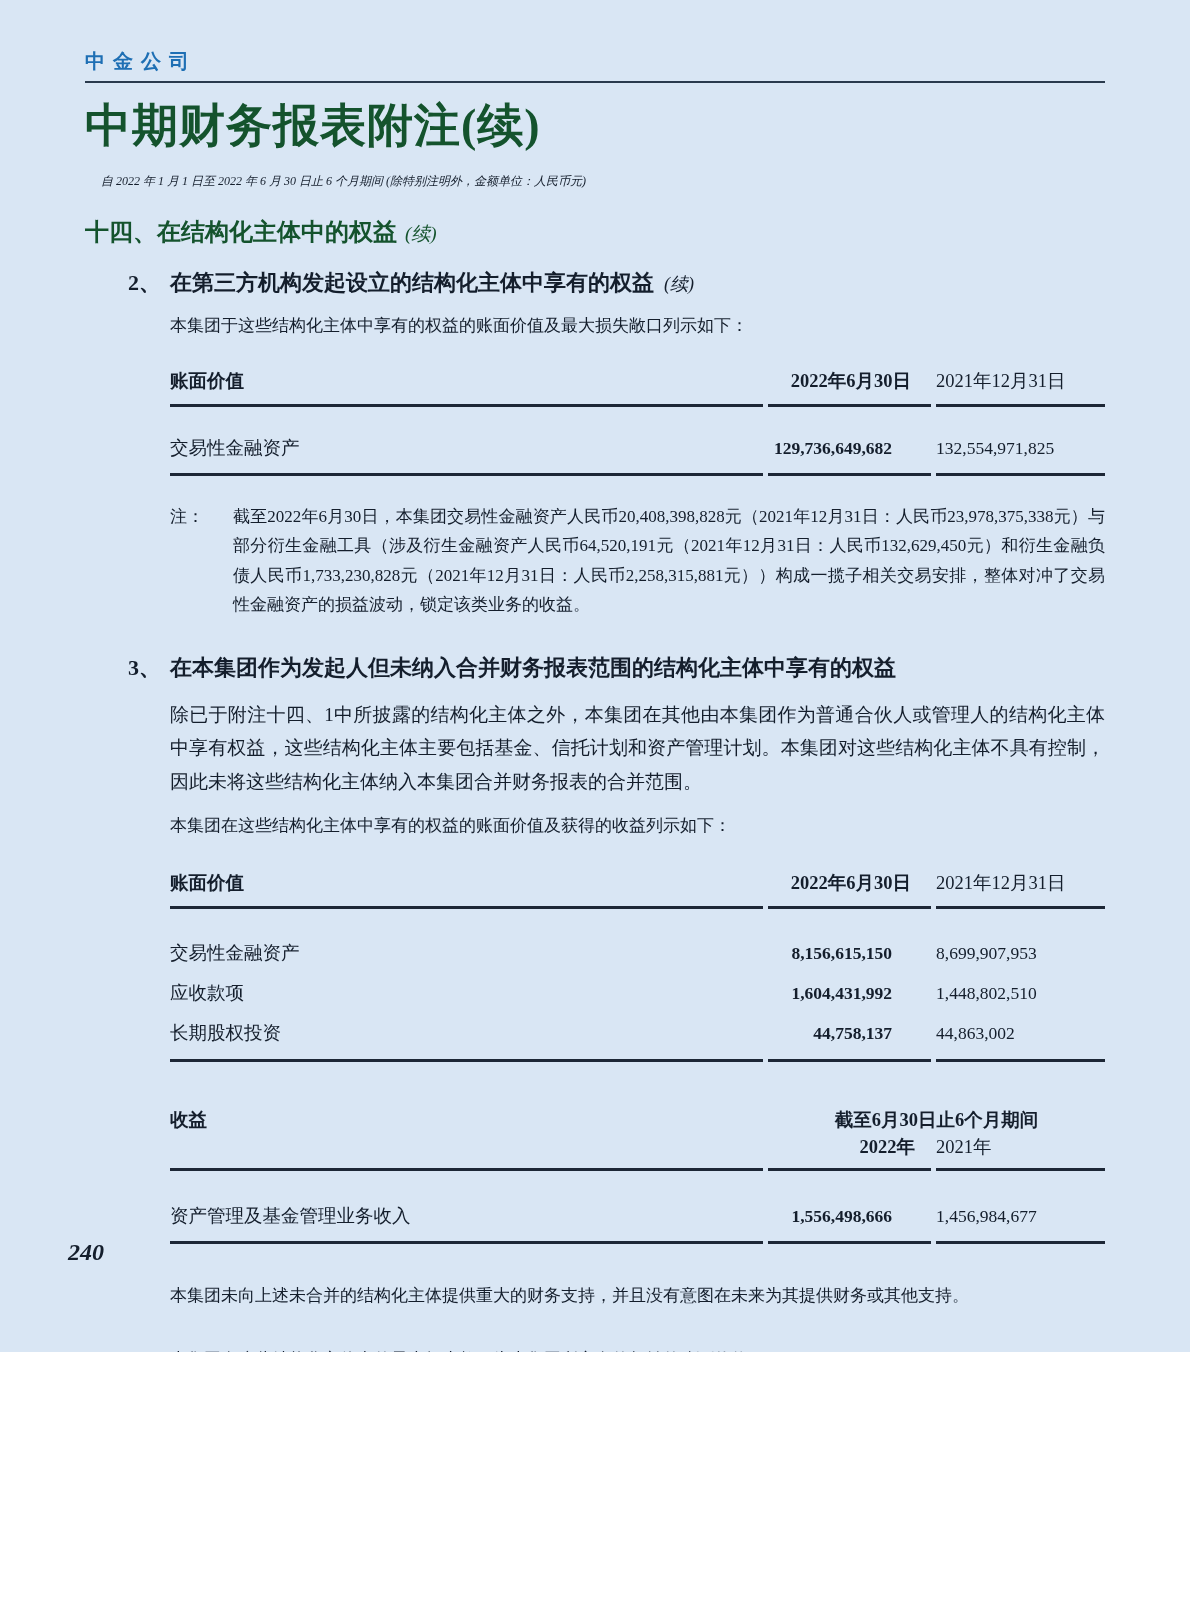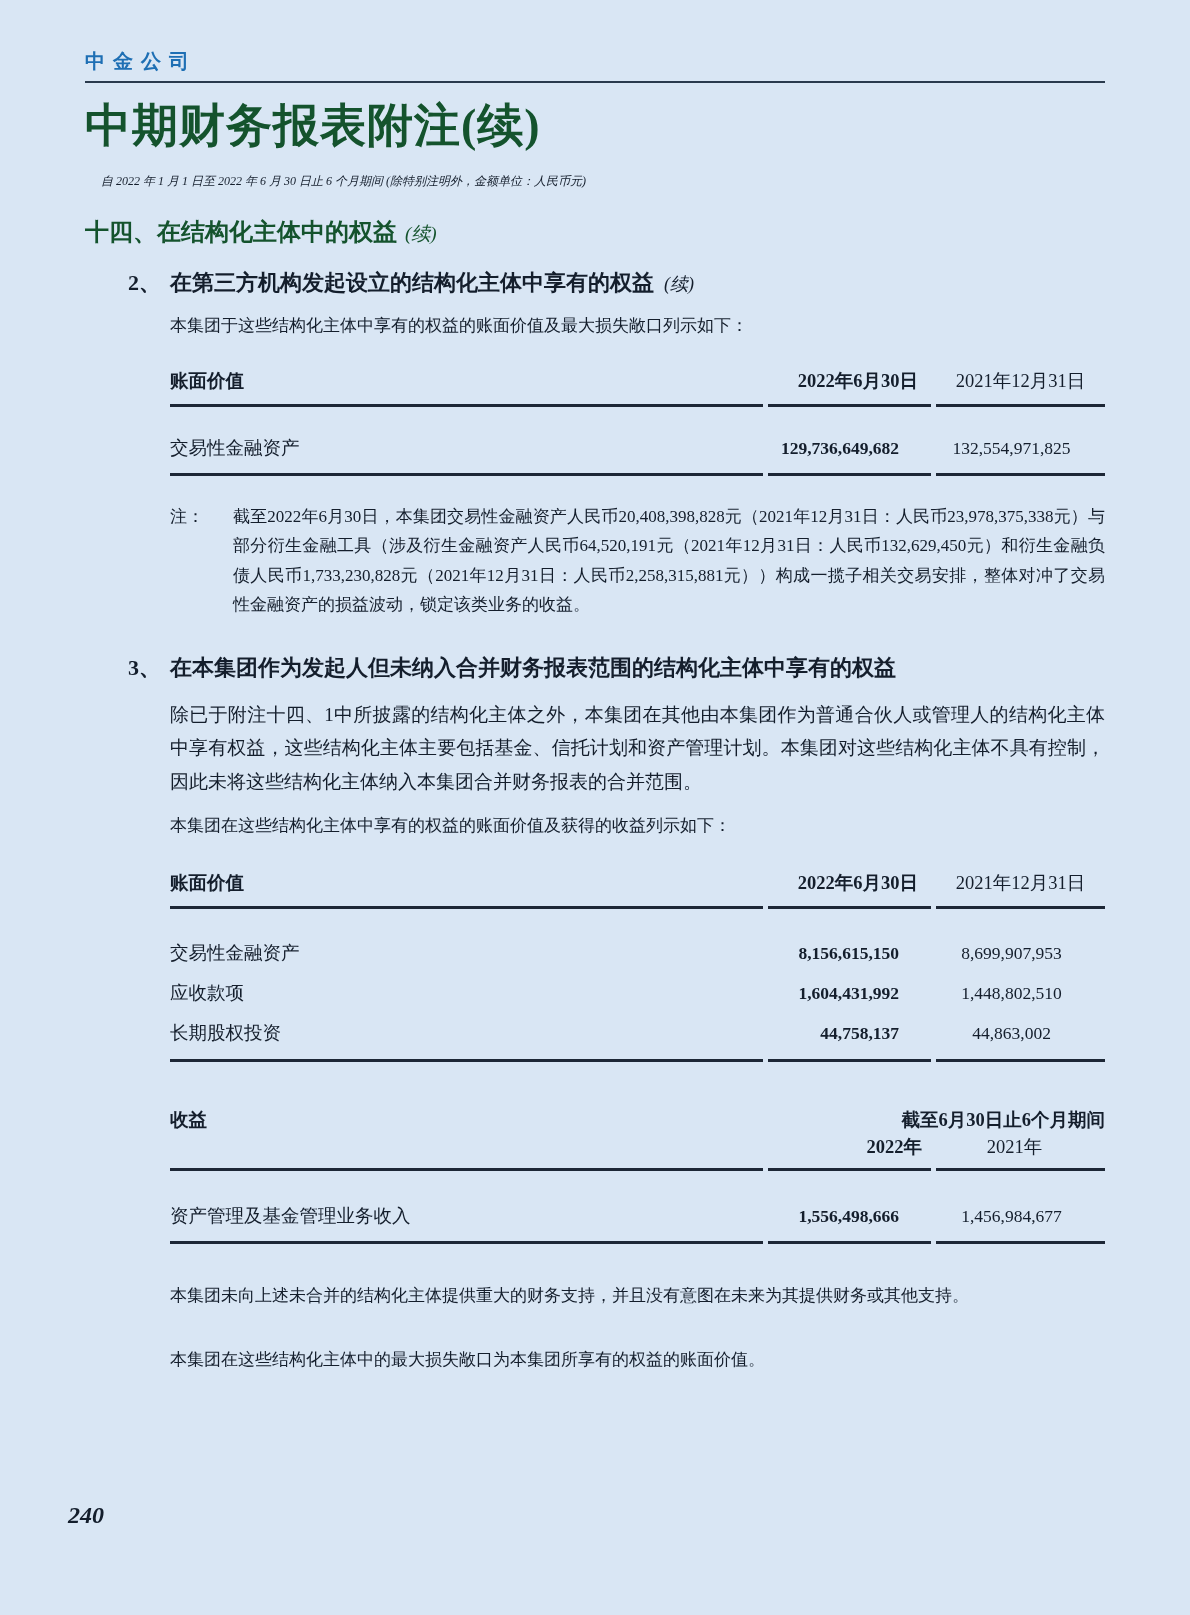--- a/index.html
+++ b/index.html
@@ -1,17 +1,17 @@
 <!DOCTYPE html>
 <html lang="zh"><head>
 <meta charset="utf-8">
 <style>
   html,body{margin:0;padding:0;}
   .page{
-    width:1190px;height:1615px;position:relative;box-sizing:border-box;
+    width:1190px;height:1352px;position:relative;box-sizing:border-box;
     background:#d9e6f4;color:#141e2c;
     padding:50px 85px 0 85px;
     font-family:"Liberation Serif","DejaVu Serif",serif;
     overflow:hidden;
   }
   
   .brand{font-size:20px;font-weight:bold;color:#1e6fb4;letter-spacing:8px;line-height:22px;}
   .brand-rule{height:2px;background:#2a3a4d;margin-top:9px;}
   .title{margin:16px 0 0;font-size:46px;line-height:54px;font-weight:bold;color:#14532d;letter-spacing:1px;}
   .subtitle{margin:16px 16px 0;font-size:12px;line-height:24px;font-style:italic;}
@@ -28,25 +28,25 @@
   .gap40{margin-top:40px;}
   
   .note{display:flex;margin:26px 0 0 85px;font-size:17px;line-height:29.5px;}
   .note .lbl{width:63px;flex:none;}
   .note .txt{flex:1;text-align:justify;}
   
   .table{margin-left:85px;width:935px;font-size:18.5px;}
   .t1{margin-top:30px;}
   .t2{margin-top:32px;}
   .t3{margin-top:44px;}
-  .trow{display:flex;column-gap:5px;align-items:flex-end;}
+  .trow{display:flex;column-gap:12px;align-items:flex-end;}
   .t-label{flex:1;min-width:0;}
   .t-c2{width:163px;flex:none;text-align:right;box-sizing:border-box;}
-  .t-c3{width:169px;flex:none;text-align:center;box-sizing:border-box;}
-  .t-span{width:337px;flex:none;text-align:right;box-sizing:border-box;}
+  .t-c3{width:169px;flex:none;text-align:left;box-sizing:border-box;}
+  .t-span{width:337px;flex:none;text-align:center;box-sizing:border-box;}
   .thead{line-height:26px;padding-bottom:10px;}
   .thead .t-c2{padding-right:13px;}
   .rule{display:flex;column-gap:5px;}
   .rule span{height:3px;background:#1d2736;display:block;}
   .tdata{line-height:26px;padding-bottom:12px;}
   .tdata .t-c2{padding-right:32px;}
   .tdata .t-c3{padding-right:18px;}
   .tdata1{margin-top:28px;}
   .tbody2{margin-top:24px;}
   .tbody2 .trow{line-height:40px;padding-bottom:0;}

